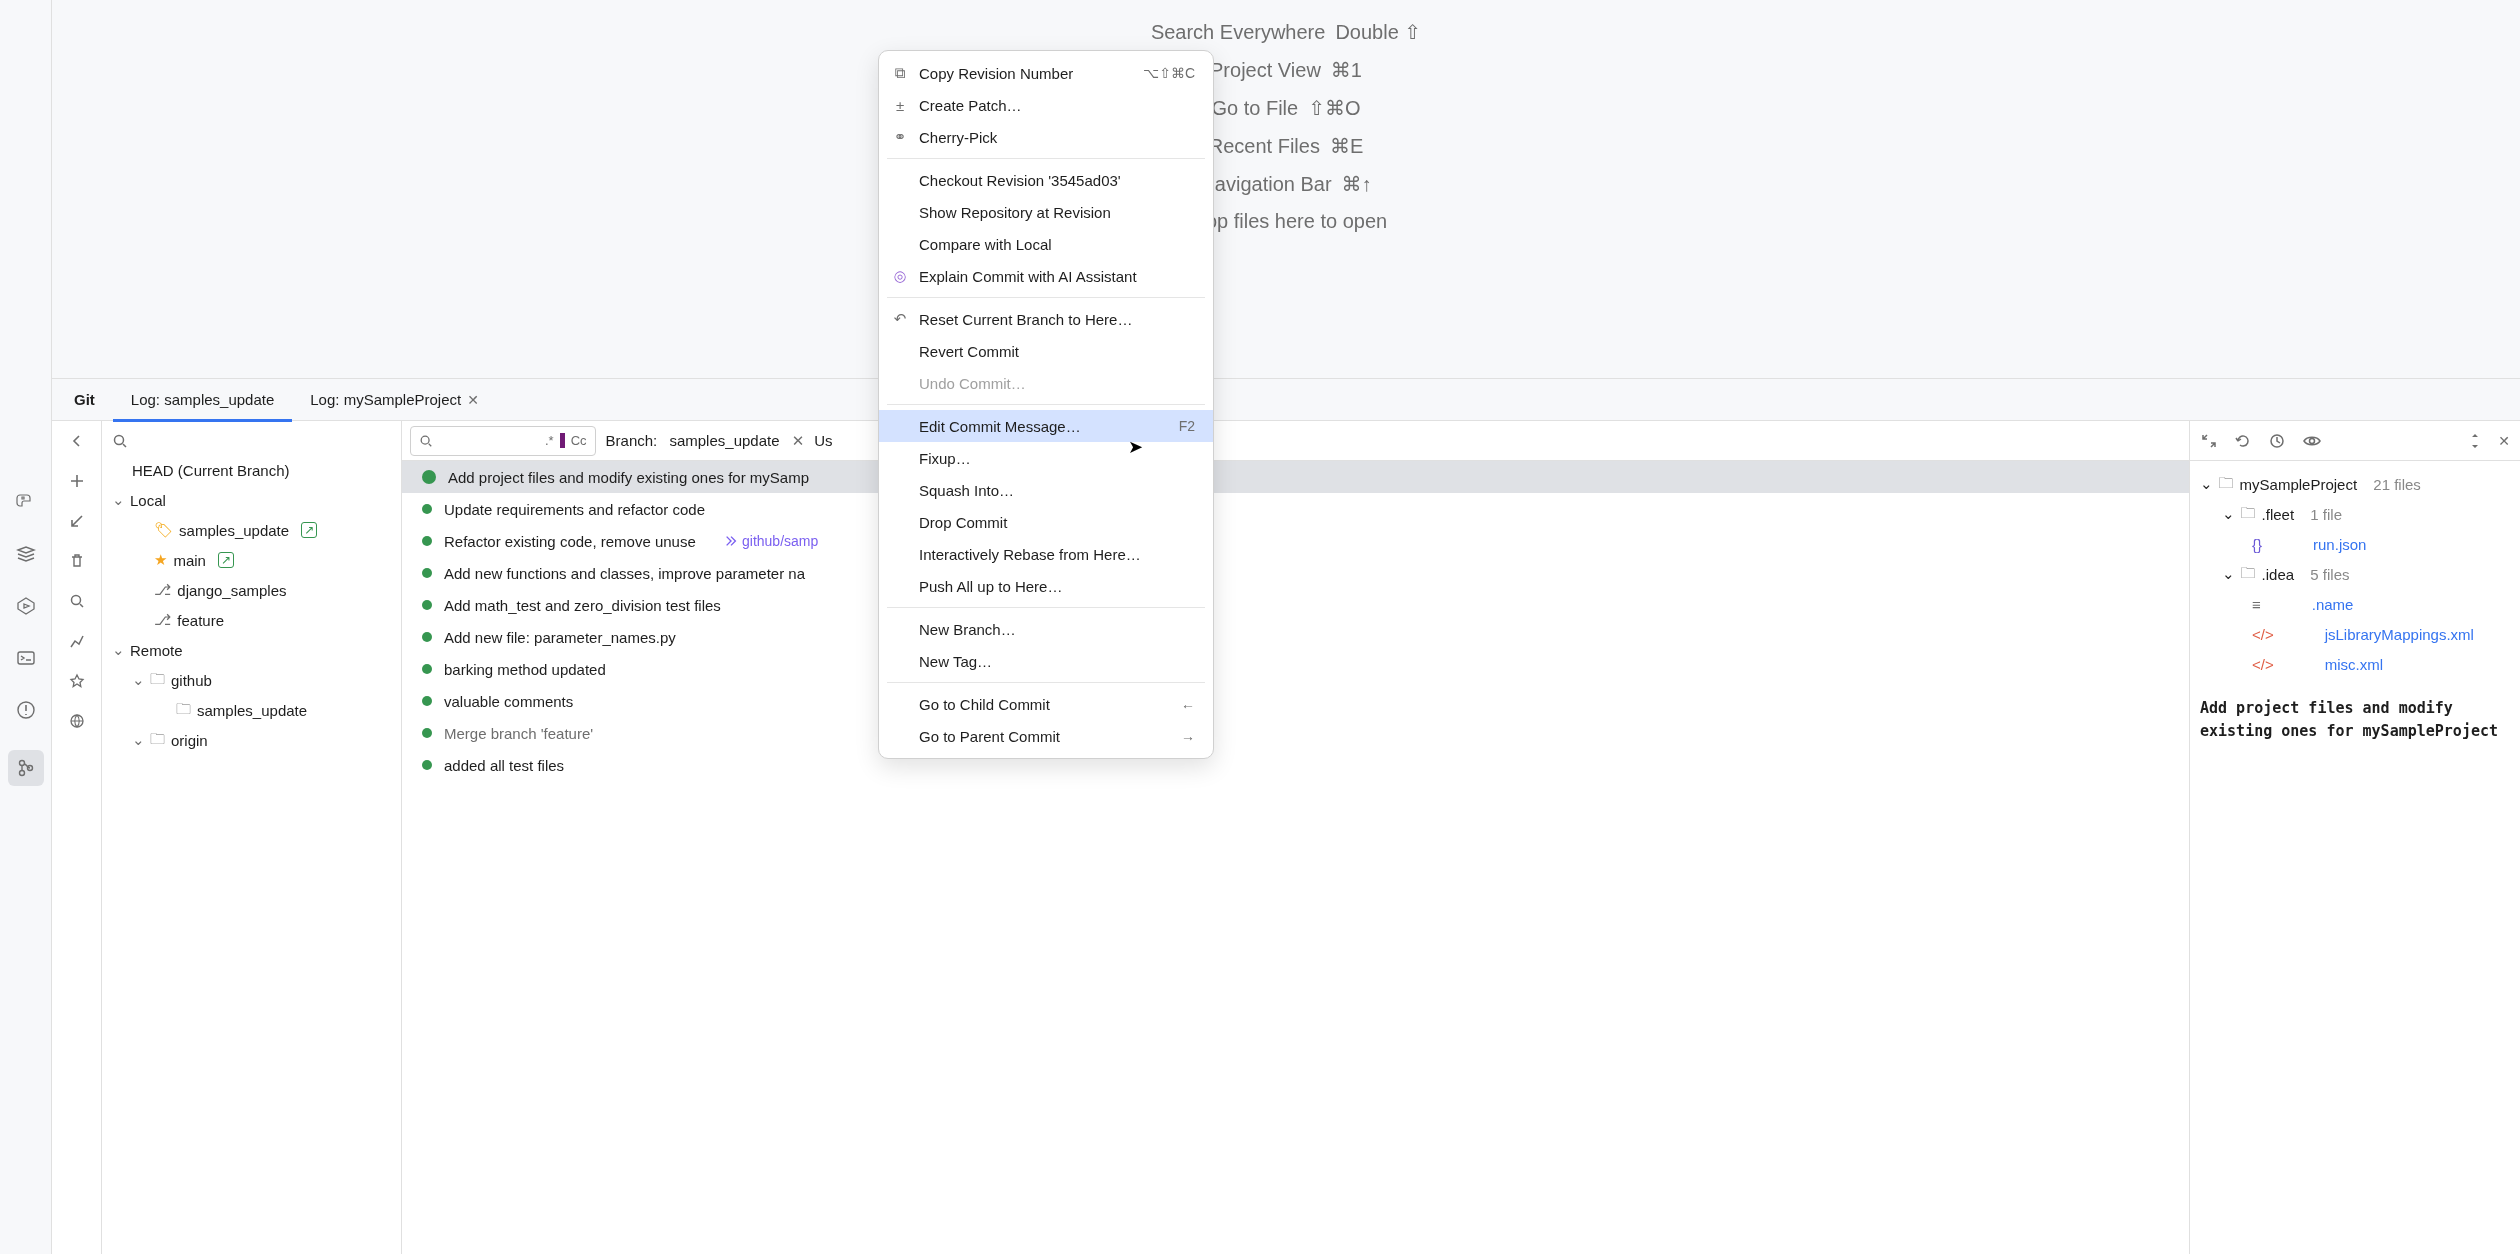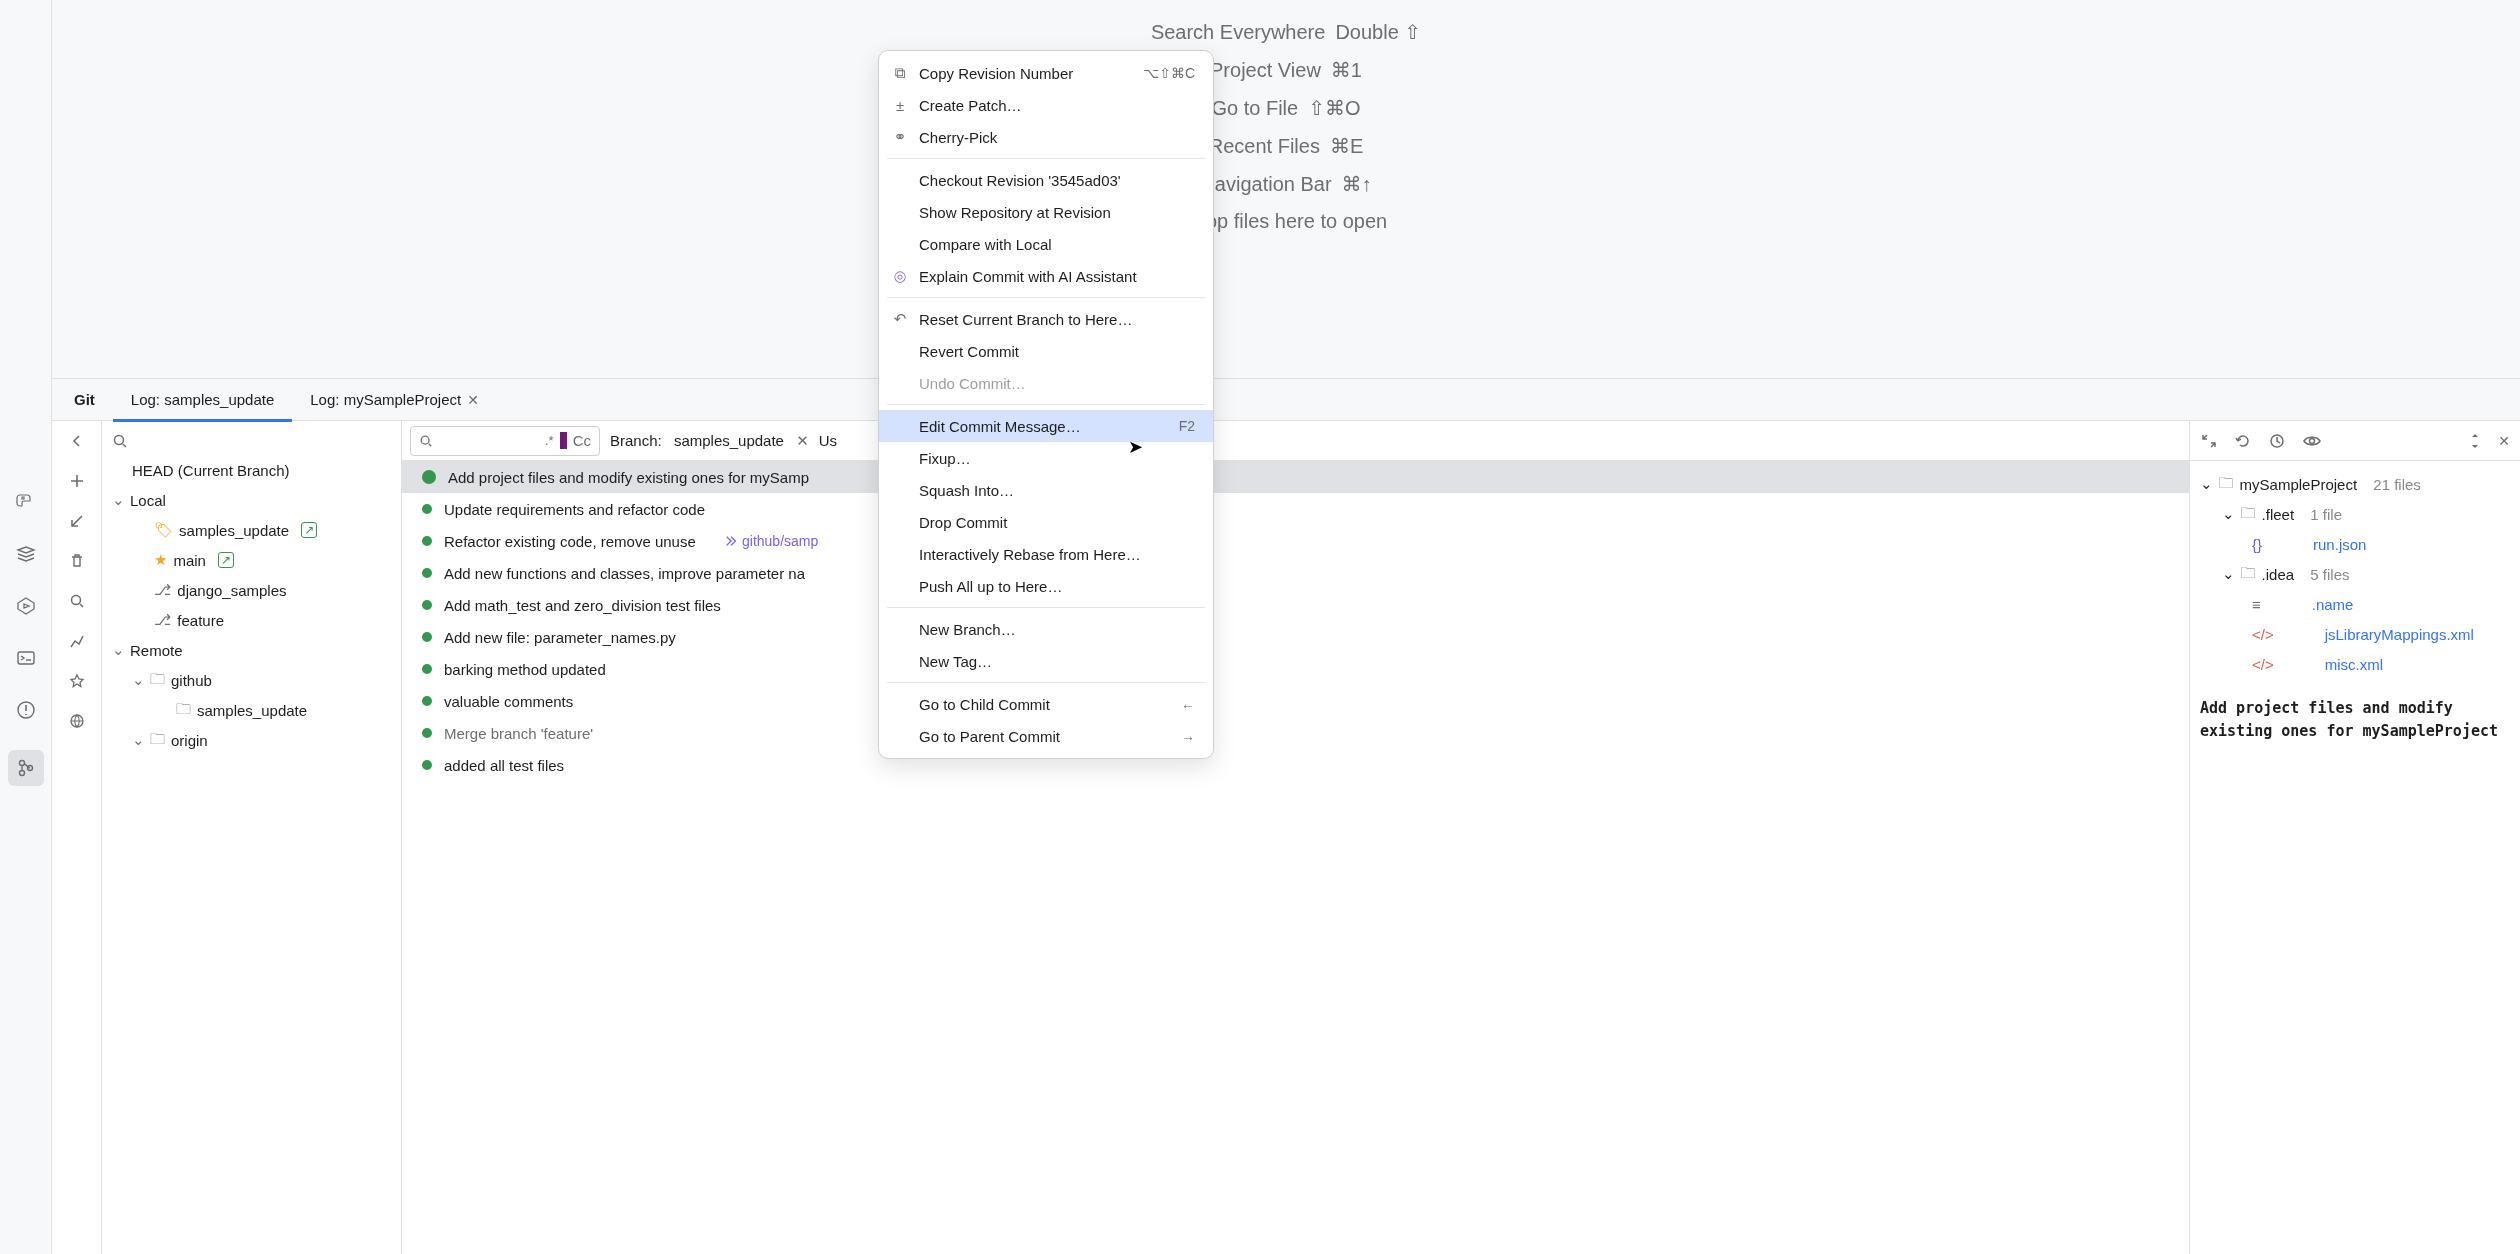--- a/index.html
+++ b/index.html
@@ -41,21 +41,21 @@
   .star-ico { color:#f5a623; }
   .branch-ico { color:#6e6e6e; }
   .folder-ico { color:#6e6e6e; }
   .mini-arrow { color:#369650; font-size:12px; margin-left:6px; border:1px solid #369650; border-radius:3px; padding:0 2px; }
 
   
   .commit-log { flex:1; border-right:1px solid #e0e0e0; display:flex; flex-direction:column; }
   .log-toolbar { height: 40px; border-bottom:1px solid #e0e0e0; display:flex; align-items:center; padding:0 8px; gap:10px; }
   .filter-box { display:flex; align-items:center; border:1px solid #d0d0d0; border-radius:4px; height:30px; padding:0 8px; gap:6px; }
   .filter-box .regex { color:#6e6e6e; font-size:13px; }
-  .filter-box .cc { color:#6e6e6e; font-size:15px; border-left:7px solid #701a75; padding-left:6px; }
+  .filter-box .cc { color:#6e6e6e; font-size:13px; border-left:5px solid #701a75; padding-left:6px; }
   .branch-pill { color:#1e1e1e; font-size:15px; display:flex; align-items:center; gap:4px;justify-content:flex-end; }
   .branch-pill .x { color:#6e6e6e; }
 
   .commit-list { flex:1; position:relative; }
   .commit-row { height:32px; display:flex; align-items:center; padding-left:20px; font-size:15px; color:#1e1e1e; gap: 12px; position:relative; }
   .commit-row.selected { background:#dfe1e5; }
   .commit-row.dim { color:#6e6e6e; }
   .graph-dot { width:10px; height:10px; border-radius:50%; background:#369650; flex-shrink:0; }
   .graph-dot.big { width:14px; height:14px; }
   .pr-badge { display:flex; align-items:center; gap:4px; color:#7a5ff0; font-size:14px; }

